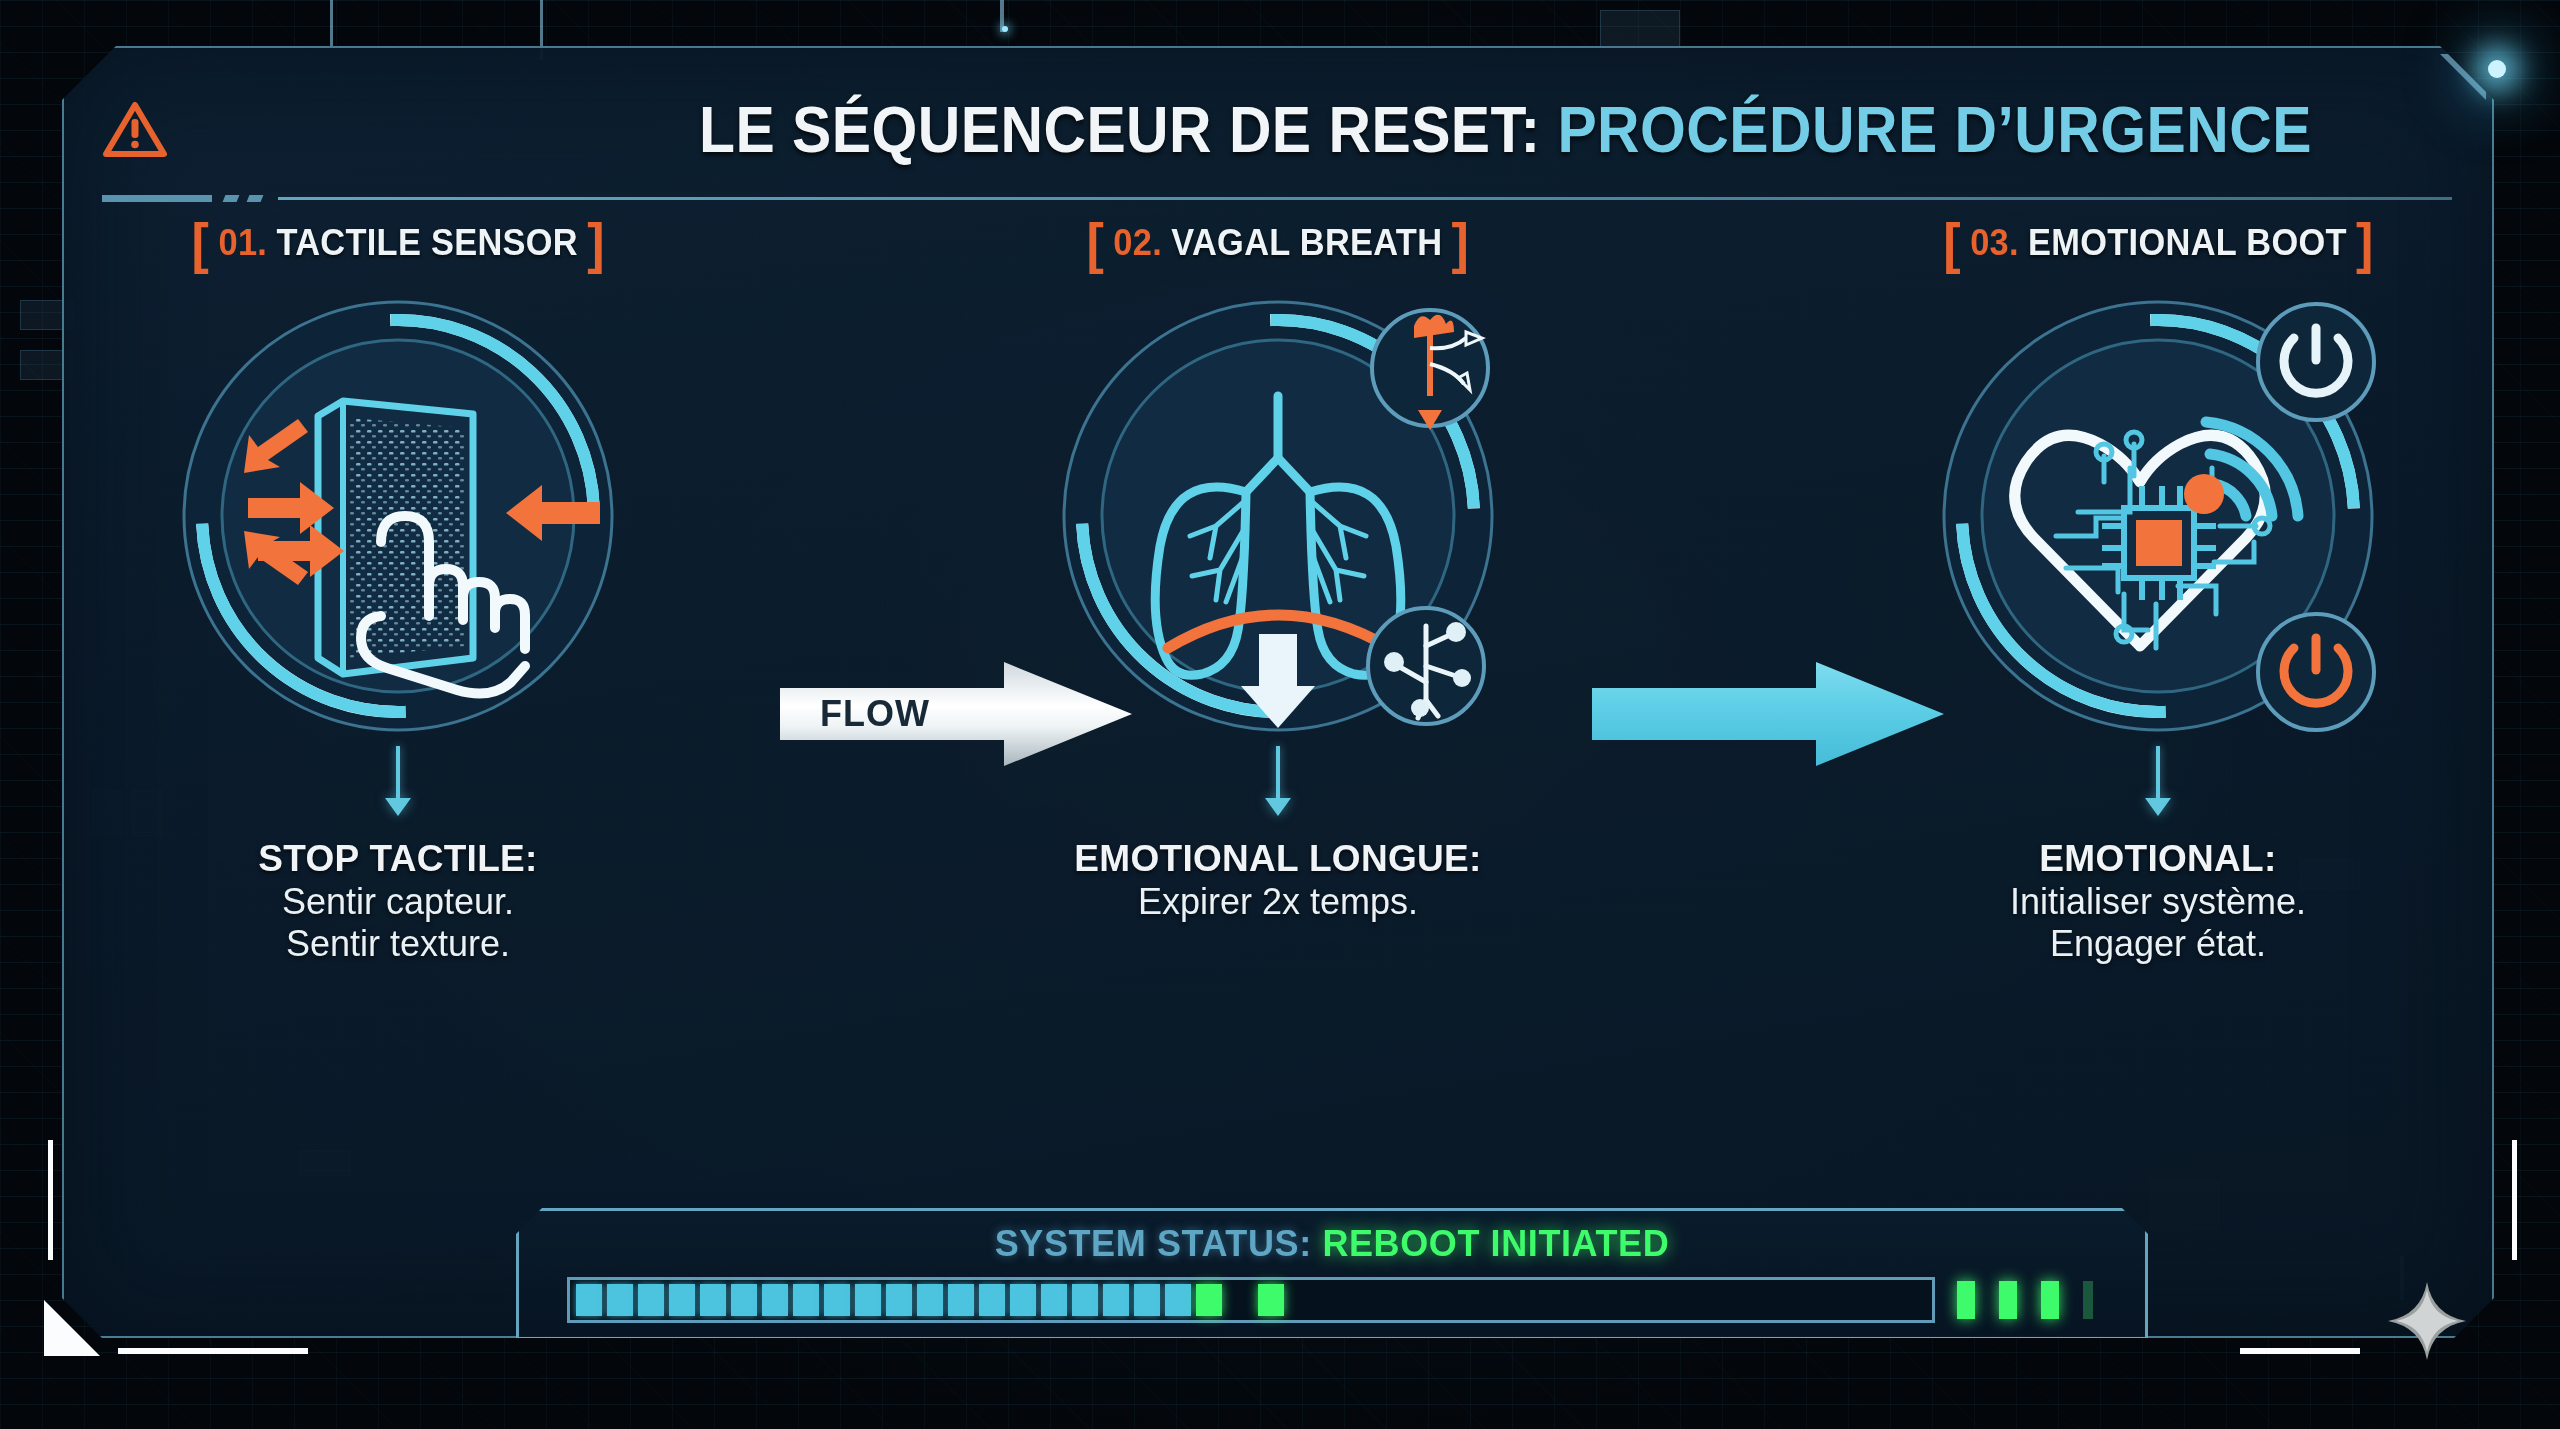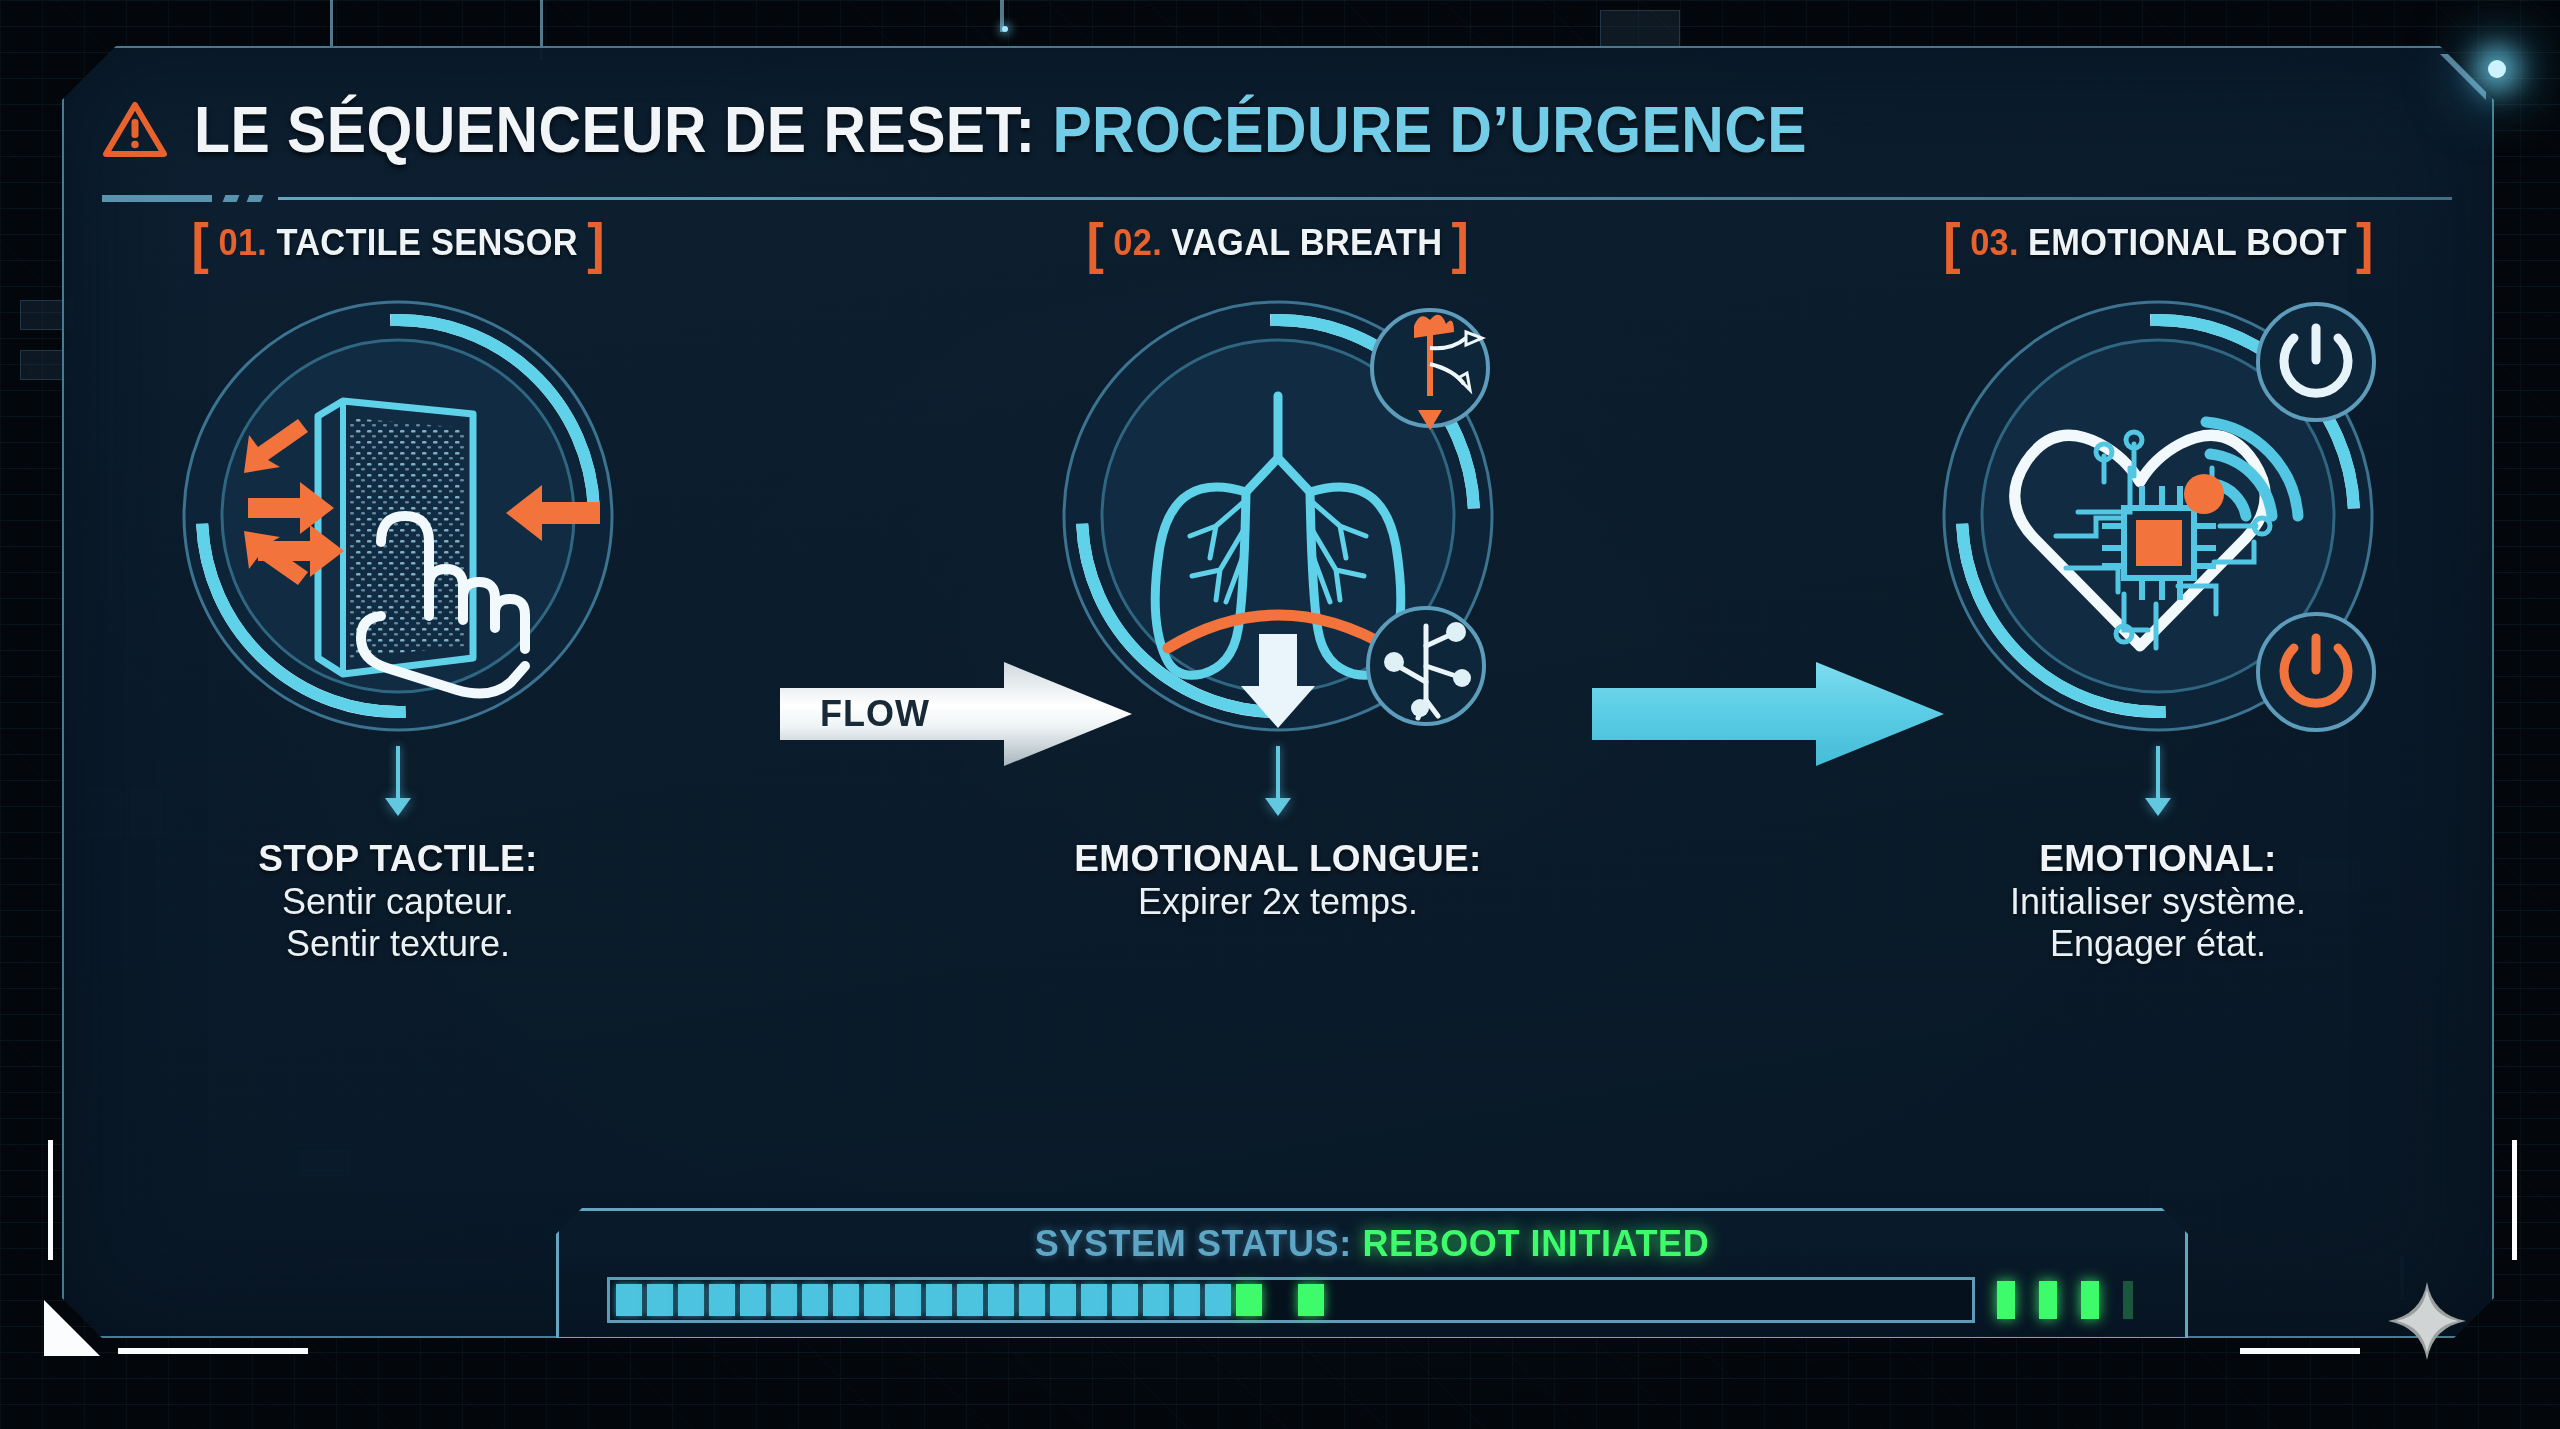--- a/index.html
+++ b/index.html
@@ -52,21 +52,21 @@
     background:linear-gradient(170deg, rgba(14,34,52,.93) 0%, rgba(11,28,44,.95) 45%, rgba(9,24,38,.96) 100%);
     border:2px solid rgba(126,200,228,.55);
     clip-path:polygon(54px 0, calc(100% - 54px) 0, 100% 54px, 100% calc(100% - 40px),
                       calc(100% - 40px) 100%, 40px 100%, 0 calc(100% - 40px), 0 54px);
     box-shadow:inset 0 0 120px rgba(4,14,24,.75);
   }
   #panel-inner { position:absolute; inset:0; }
 
   
   #title-row { position:absolute; left:38px; top:36px; right:40px; height:92px;
-               display:flex; align-items:center; gap:26px; }
+               display:flex; align-items:center; gap:42px;justify-content:space-between; }
   .warn-tri { width:66px; height:60px; flex:0 0 auto; }
   #title-text {
     font-size:64px; font-weight:bold; letter-spacing:.5px; white-space:nowrap;
     font-family:"Liberation Sans","DejaVu Sans",sans-serif;
     transform:scaleX(.92); transform-origin:left center;
   }
   #title-text .w { color:#f2f5f7; text-shadow:0 3px 6px rgba(0,0,0,.75); }
   #title-text .c { color:#74cde6; text-shadow:0 3px 6px rgba(0,0,0,.75); }
 
   
@@ -111,21 +111,21 @@
   #flow2 { left:1528px; width:352px; }
   .flowarrow svg{ width:100%; height:100%; display:block; }
   .flowlabel { position:absolute; left:40px; top:0; height:100%;
                display:flex; align-items:center; font-size:36px; font-weight:bold;
                color:#182a38; letter-spacing:1px; }
 
   
   #status { position:absolute; left:452px; width:1632px; top:1160px; height:132px;
             border:3px solid rgba(118,190,220,.85);
             clip-path:polygon(26px 0,calc(100% - 26px) 0,100% 26px,100% 100%,0 100%,0 26px);
-            background:linear-gradient(180deg, rgba(9,28,44,.92), rgba(7,20,34,.95));margin-left:40px; }
+            background:linear-gradient(180deg, rgba(9,28,44,.92), rgba(7,20,34,.95)); }
   #status-text { text-align:center; margin-top:12px; font-size:36px; font-weight:bold; letter-spacing:.6px; }
   #status-text .k { color:#5ea6c4; text-shadow:0 0 10px rgba(90,170,210,.5); }
   #status-text .v { color:#3dfb6b; text-shadow:0 0 16px rgba(60,250,105,.75); }
 
   #bar-row { display:flex; align-items:center; gap:22px; margin:12px auto 0; width:1530px; }
   #bar-shell { flex:1 1 auto; height:46px; border:3px solid rgba(120,190,222,.8);
                display:flex; align-items:center; padding:4px 6px; gap:5px;
                background:rgba(6,18,30,.9); }
   .seg { width:26px; height:32px; flex:0 0 auto; }
   .seg.cy  { background:#4cc3df; box-shadow:0 0 7px rgba(76,195,223,.7); }

